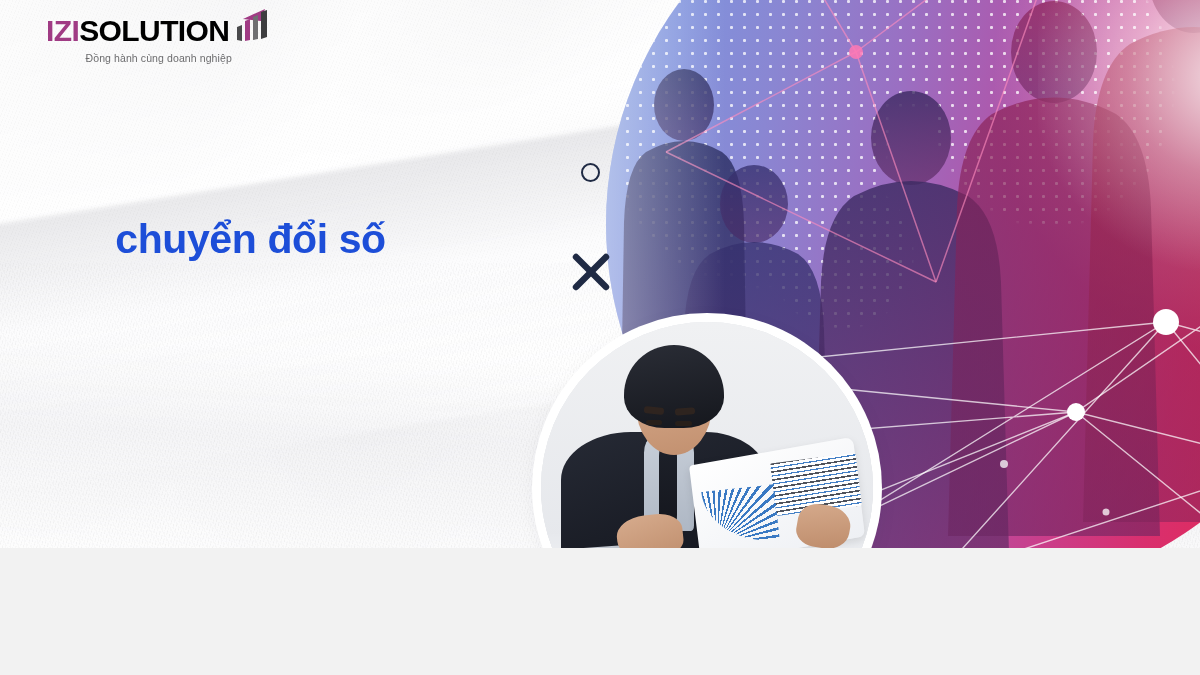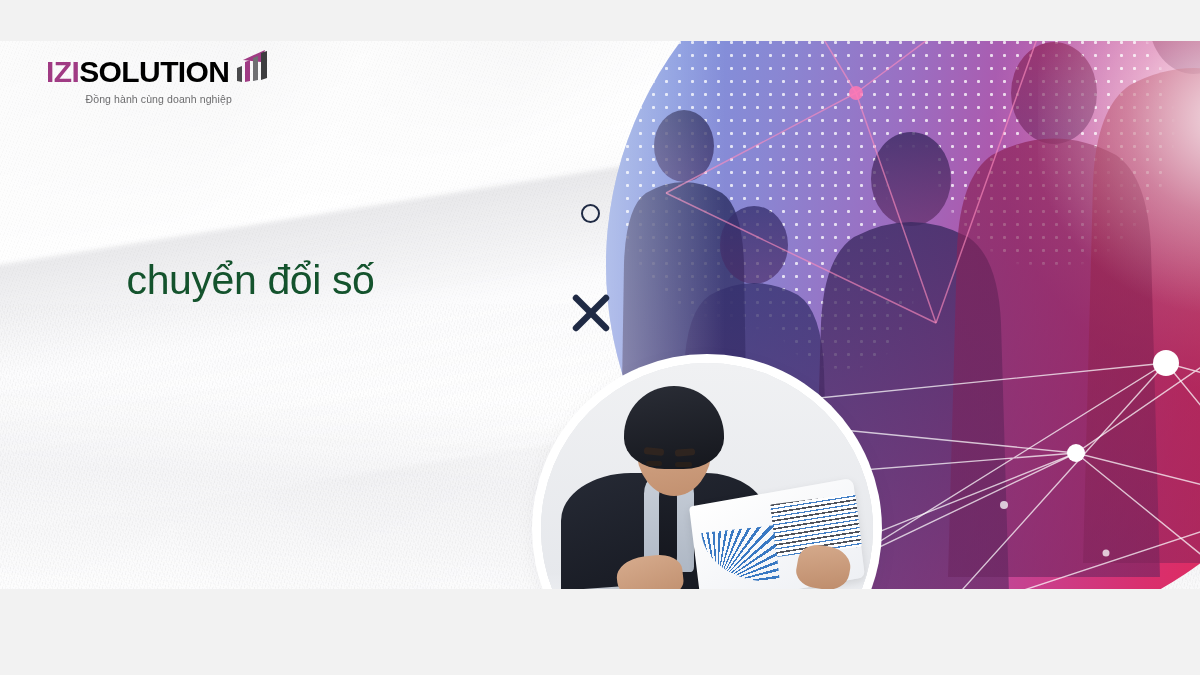--- a/index.html
+++ b/index.html
@@ -10,21 +10,20 @@
     position:relative;
   }
 
   
   #banner {
     position:absolute;
     left:0; top:0;
     width:1200px; height:548px;
     overflow:hidden;
     background:#f4f4f4;
-    margin-top:41px;
   }
 
   
   .bg-base {
     position:absolute; inset:0;
     background:
       linear-gradient(112deg,
         #fbfbfb 0%, #f3f3f4 18%, #fafafa 26%,
         #ededee 38%, #f8f8f9 48%, #f1f1f2 60%,
         #fcfcfc 72%, #f2f2f3 86%, #fafafa 100%);
@@ -99,21 +98,21 @@
     width:560px;
     z-index:40;
     text-align:center;
   }
   .hl-1, .hl-2, .hl-3 { line-height:1.15; }
   .hl-1 {
     font-size:41px; font-weight:700; color:#a0388a;
     letter-spacing:-.4px; text-align:left; padding-left:48px;
   }
   .hl-2 {
-    font-size:41px; font-weight:400; color:#14532d;
+    font-size:41px; font-weight:700; color:#1d4ed8;
     letter-spacing:-.4px; margin-top:10px; text-align:center;
     padding-right:75px;
     padding-left:16px;
   }
   .hl-3 {
     font-size:40px; font-weight:400; color:#9a4b93;
     letter-spacing:-.2px; margin-top:12px; text-align:center;
     padding-right:75px;
   }
 

